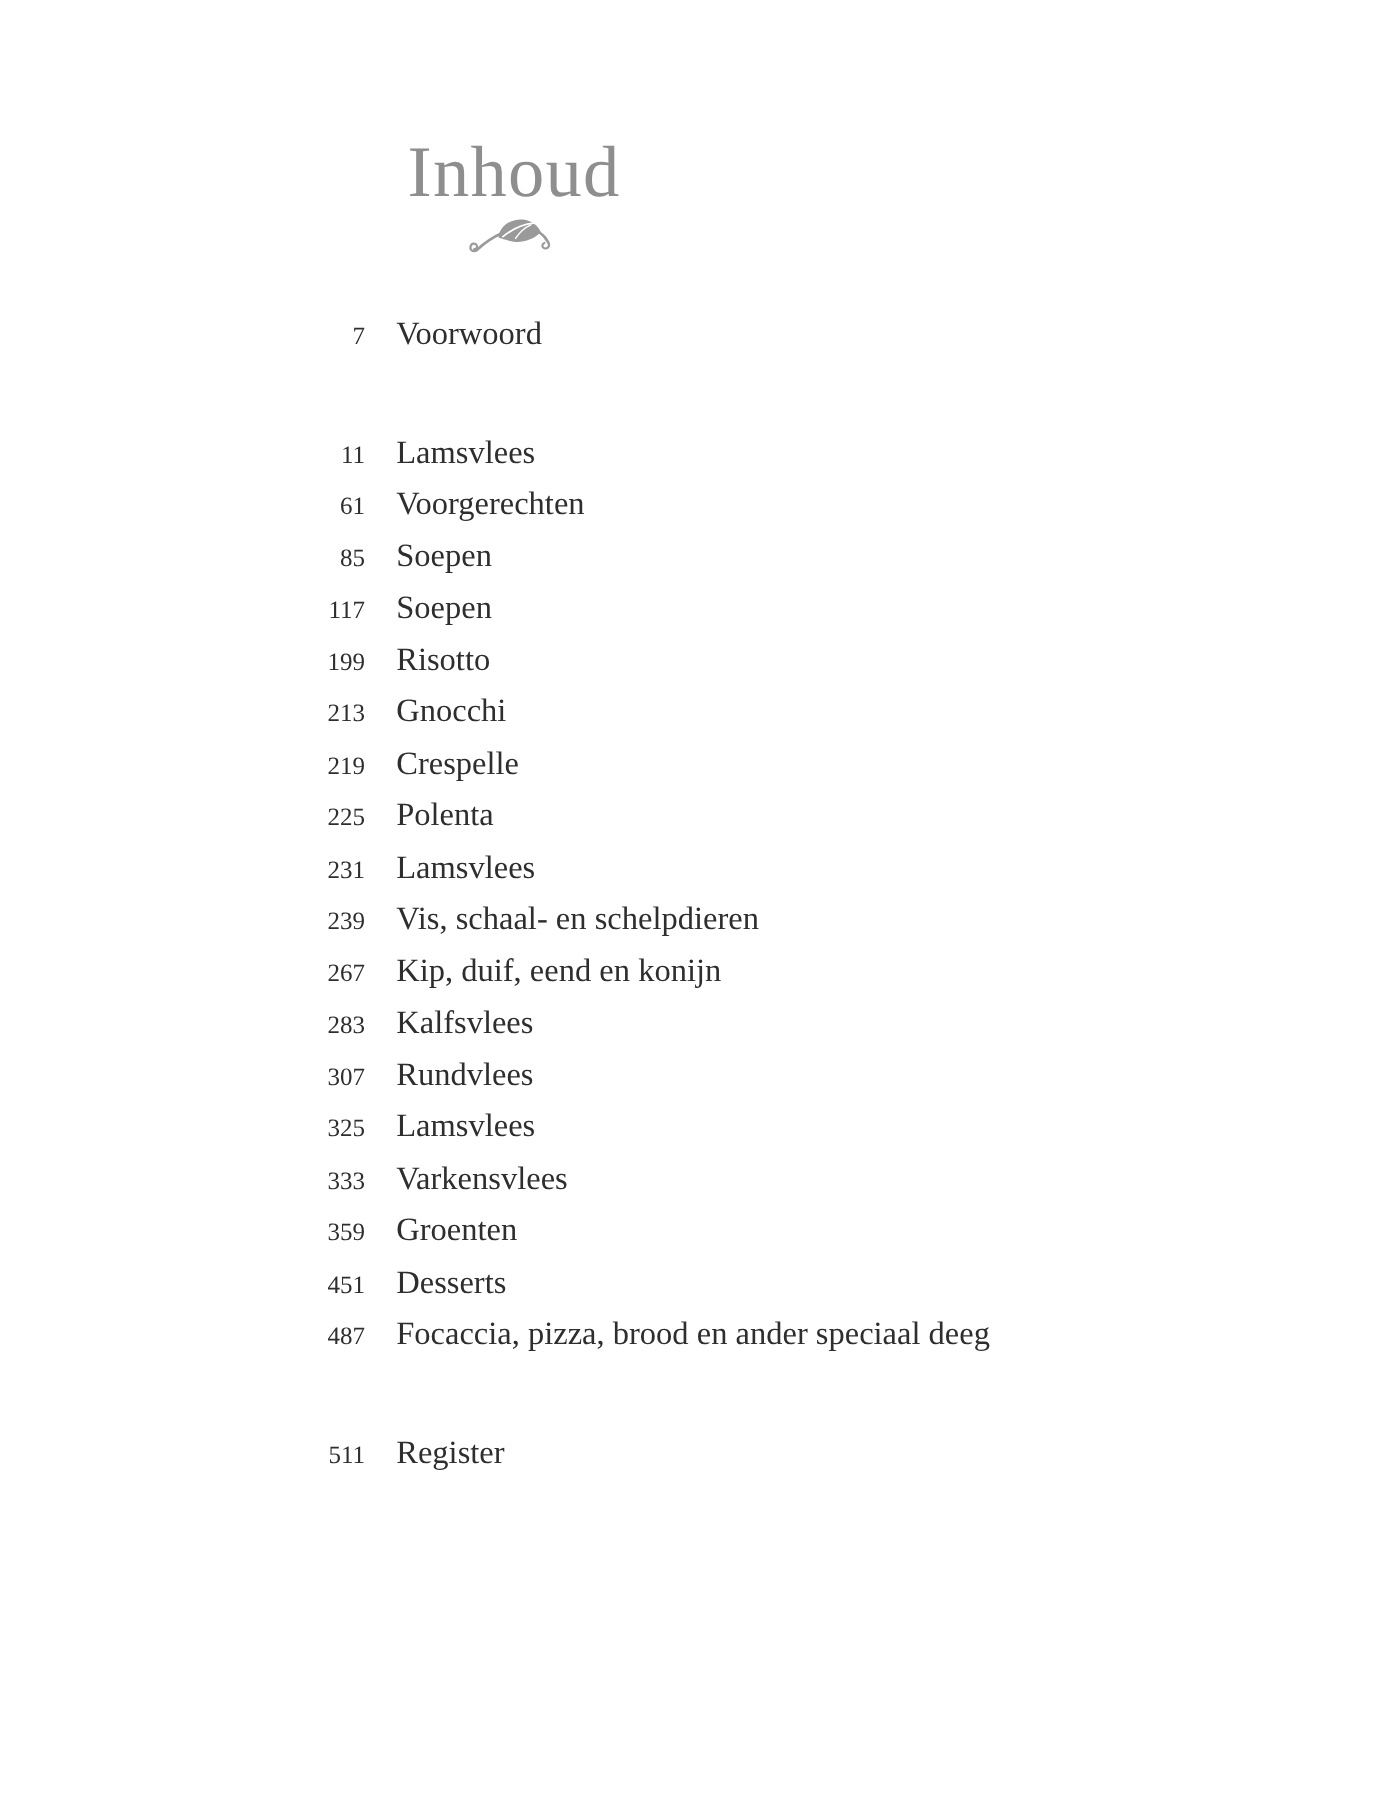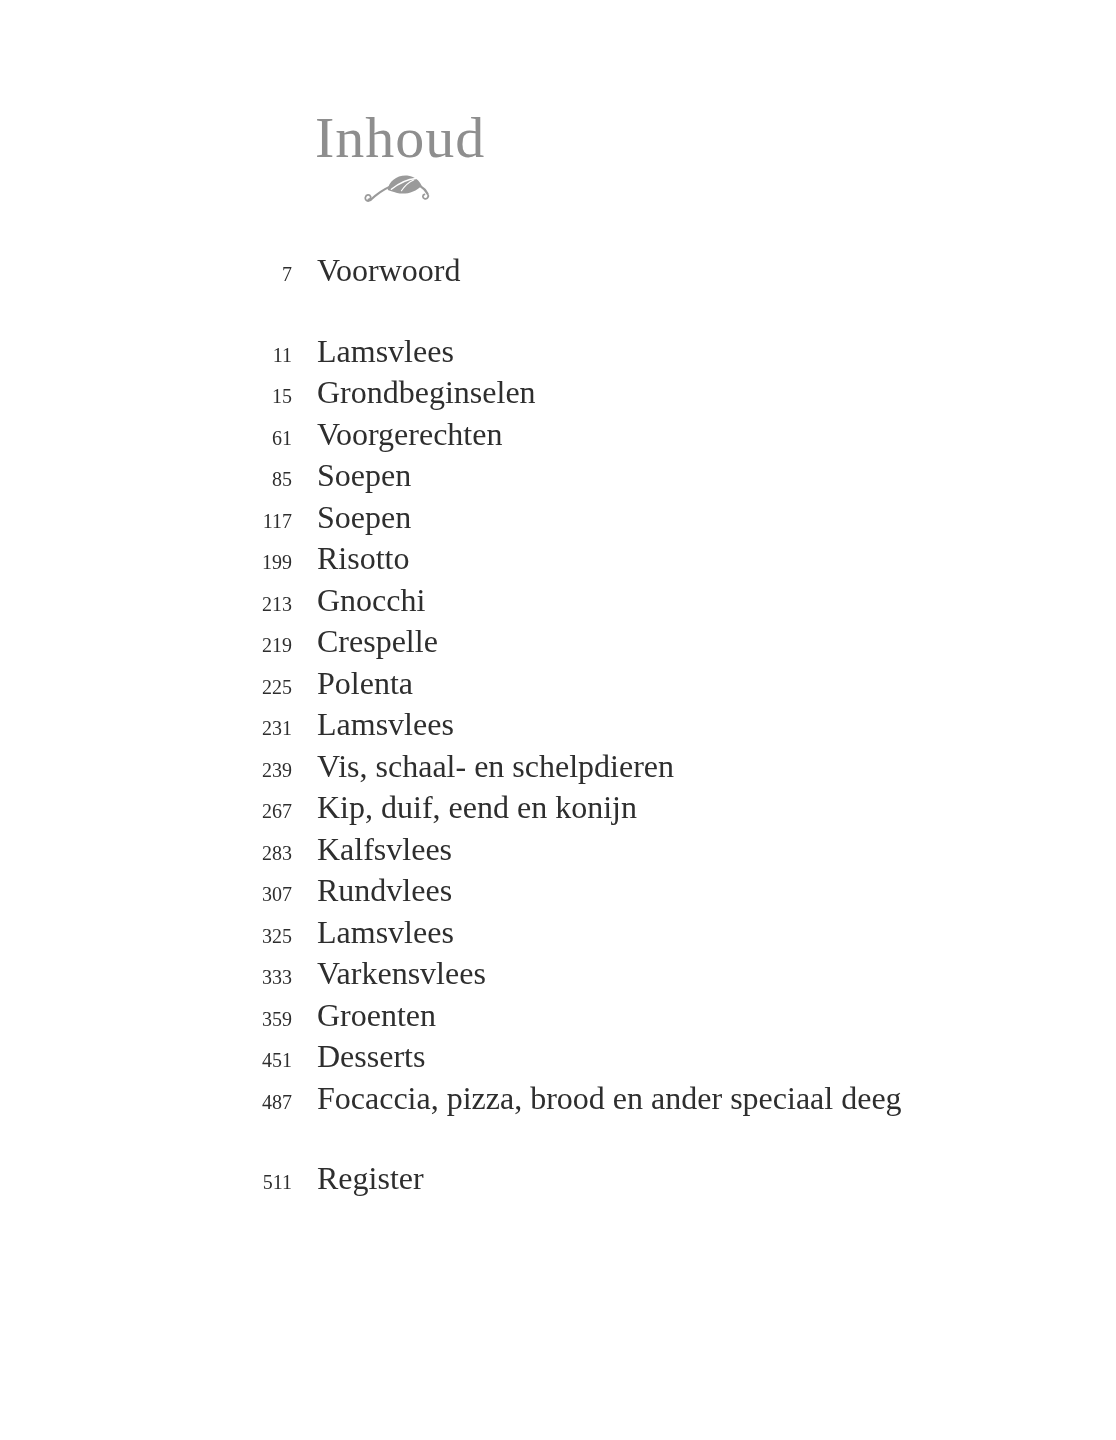--- a/index.html
+++ b/index.html
@@ -13,21 +13,21 @@
   .page{
     position:relative;
     width:1116px;
     height:1440px;
     background:var(--bg);
     font-family:"Liberation Serif", serif;
     overflow:hidden;
   }
   .header{
     position:absolute;
-    left:315px;
+    left:326px;
     top:106px;
     width:180px;
   }
   .page-title{
     margin:0;
     font-size:58px;
     font-weight:400;
     line-height:1.1;
     letter-spacing:1px;
     color:var(--title);
@@ -38,37 +38,37 @@
     margin-top:2px;
     color:var(--ornament);
   }
   .ornament svg{display:inline-block;}
   .toc{
     position:absolute;
     left:202px;
     top:252px;
   }
   .toc-section + .toc-section{
-    margin-top:39px;
+    margin-top:53px;
   }
   .toc-row{
     display:flex;
     align-items:baseline;
     height:41.5px;
   }
   .num{
     width:90px;
     text-align:right;
     font-size:20px;
     color:var(--text);
     font-variant-numeric:oldstyle-nums;
   }
   .label{
     margin-left:25px;
-    font-size:32px;
+    font-size:26px;
     color:var(--text);
   }
 </style>
 </head>
 <body>
 
 <div class="page">
 
   <div class="header">
     <h1 class="page-title">Inhoud</h1>
@@ -95,24 +95,20 @@
     <span class="num">7</span>
     <span class="label">Voorwoord</span>
   </div>
 </div>
       <div class="toc-section">
   <div class="toc-row">
     <span class="num">11</span>
     <span class="label">Lamsvlees</span>
   </div>
 
-  <div class="toc-row">
-    <span class="num">15</span>
-    <span class="label">Grondbeginselen</span>
-  </div>
 
   <div class="toc-row">
     <span class="num">61</span>
     <span class="label">Voorgerechten</span>
   </div>
 
   <div class="toc-row">
     <span class="num">85</span>
     <span class="label">Soepen</span>
   </div>

